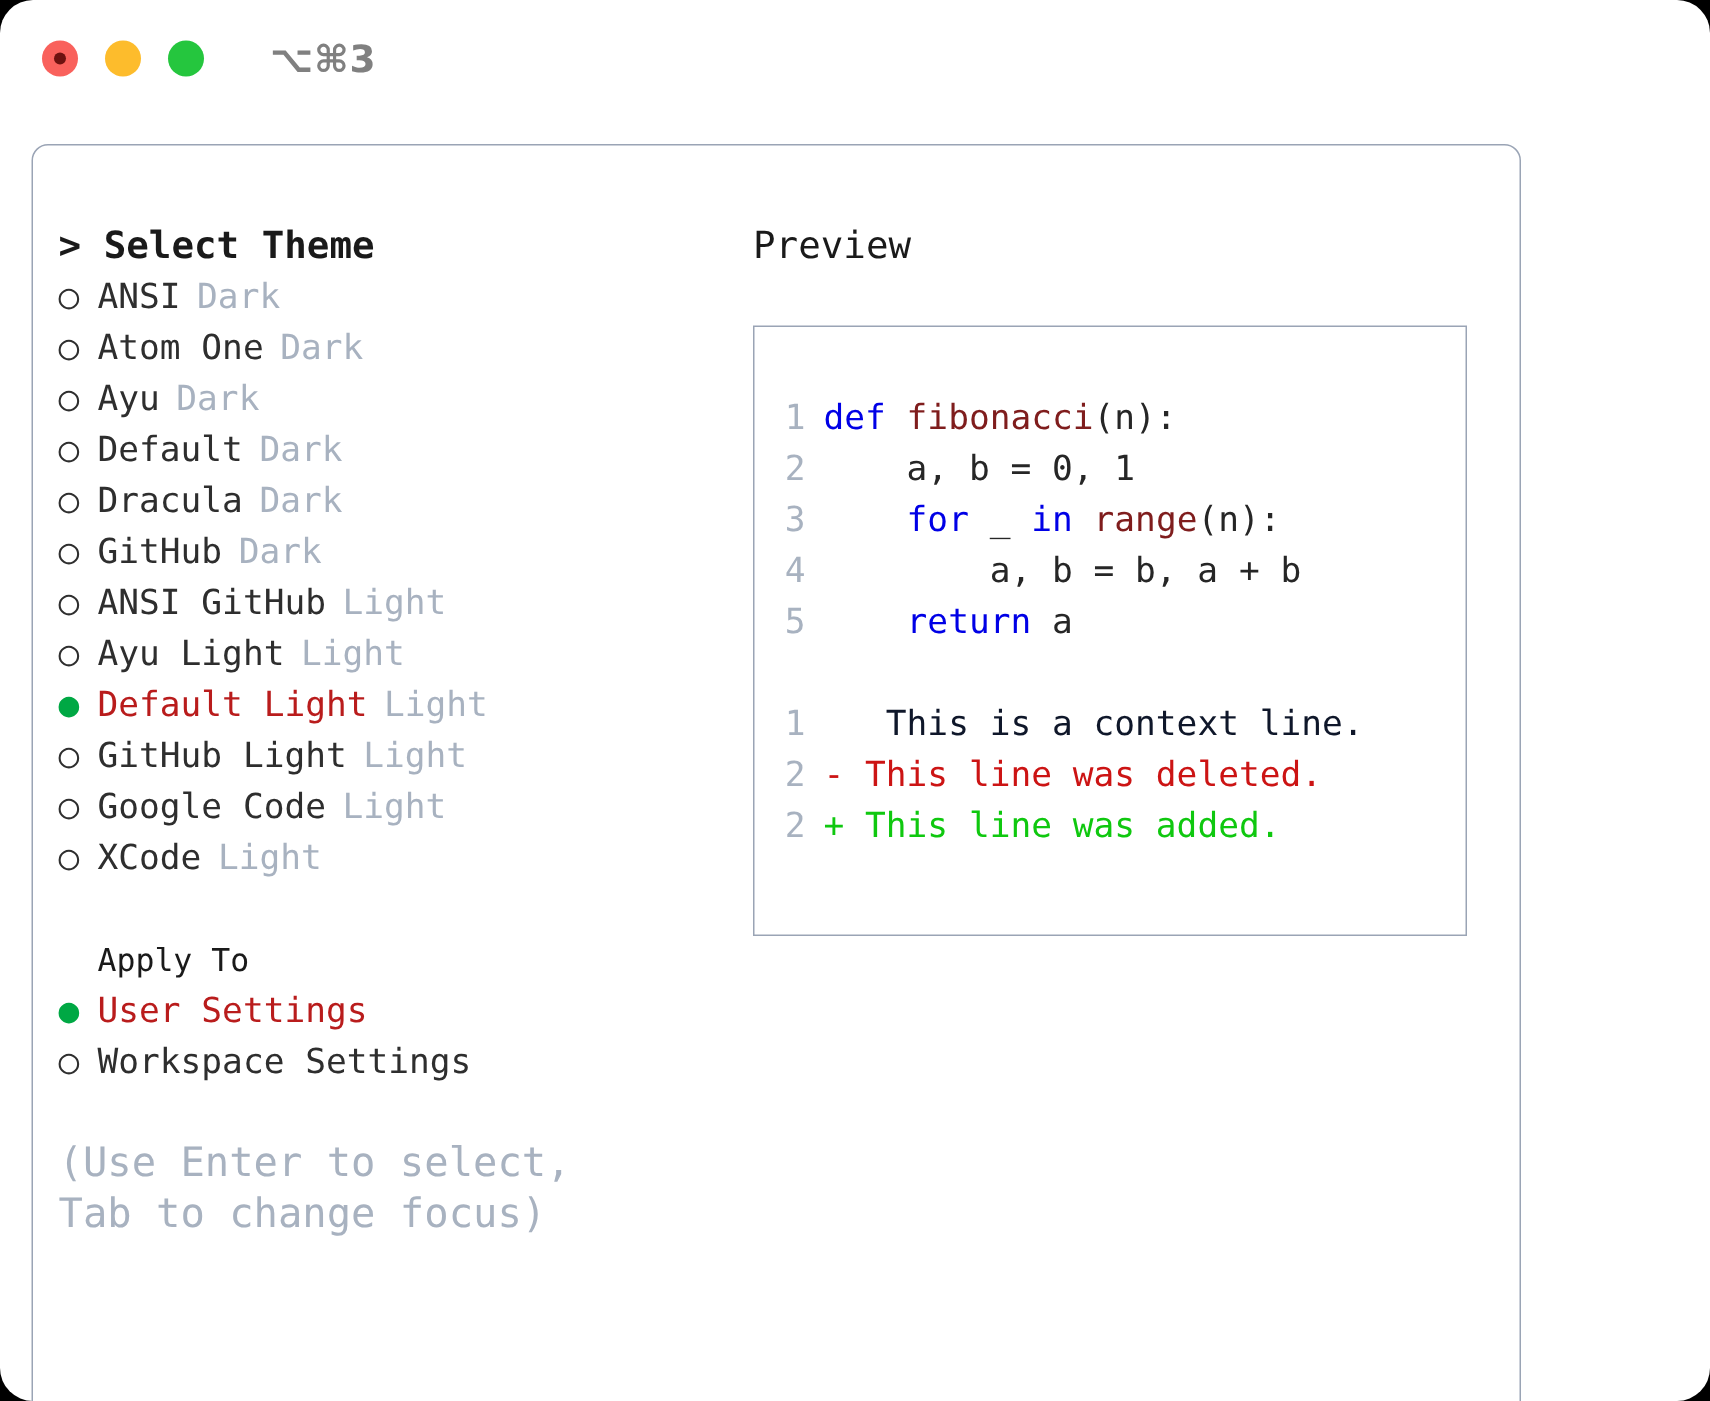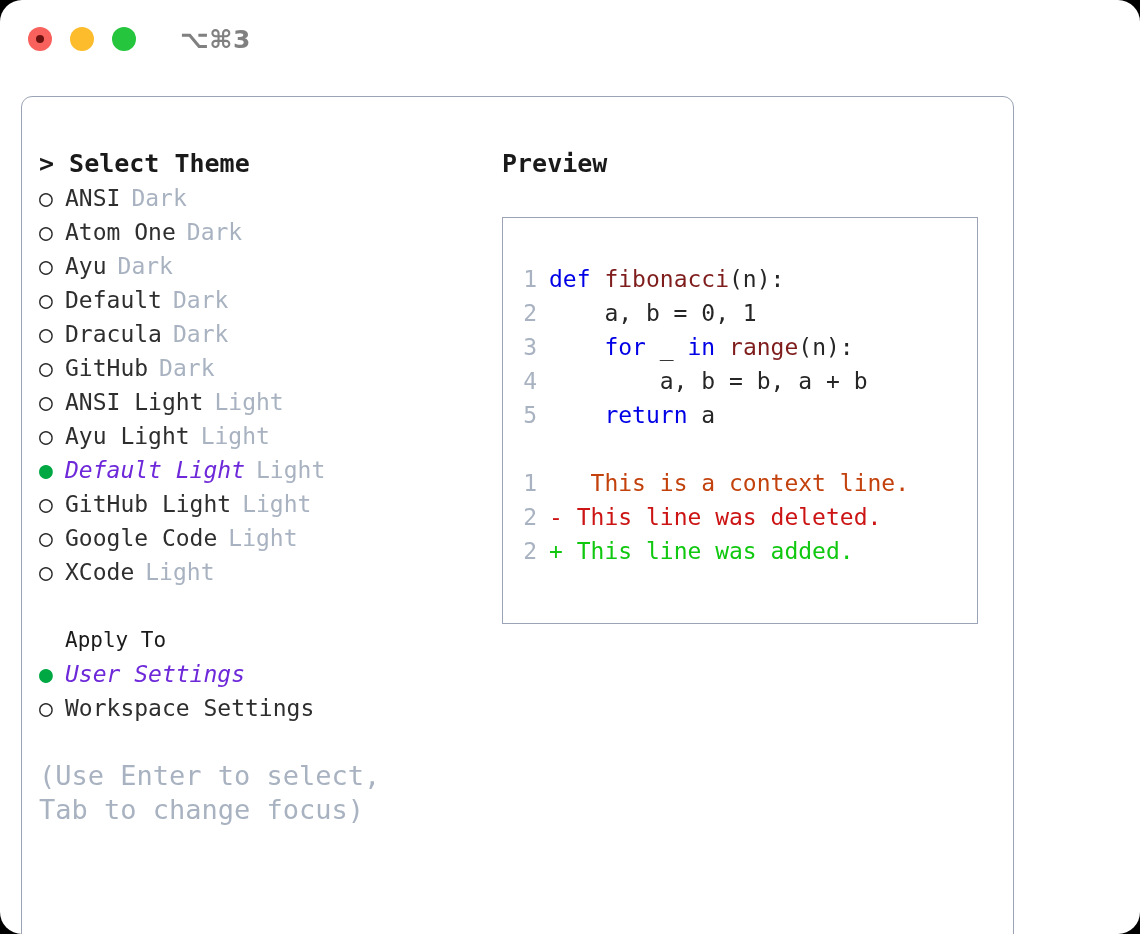--- a/index.html
+++ b/index.html
@@ -118,21 +118,21 @@
   .marker {
     display: inline-block;
     width: 26px;
     flex: 0 0 26px;
     font-size: 23px;
     line-height: 34px;
   }
   .marker.empty { color: #2e2e2e; }
   .marker.filled { color: #00a844; }
   .row .name { color: #2e2e2e; }
-  .row.selected .name { color: #6d28d9; font-style: italic; }
+  .row.selected .name { color: #b91c1c; }
   .row .variant {
     color: #a8b2c0;
     margin-left: 11px;
   }
 
   .section-label {
     font-size: 21px;
     line-height: 34px;
     color: #1a1a1a;
     padding-left: 26px;
@@ -144,21 +144,21 @@
     margin-top: 34px;
     font-size: 27px;
     line-height: 34px;
     color: #a8b2c0;
     width: 400px;
   }
 
   
   .preview-title {
     font-size: 25px;
-    font-weight: bold;
+    font-weight: normal;
     color: #1a1a1a;
     line-height: 34px;
     white-space: pre;
   }
   .preview-box {
     margin-top: 36px;
     width: 476px;
     height: 407px;
     border: 1.6px solid #9aa4b5;
     box-sizing: border-box;
@@ -179,21 +179,21 @@
     text-align: right;
     color: #a8b2c0;
     margin-right: 12px;
   }
   .code-text { color: #262626; }
   .tok-kw   { color: #0000e6; }
   .tok-fn   { color: #7f1d1d; }
   .tok-plain{ color: #262626; }
   .blank-line { height: 34px; }
 
-  .diff-ctx { color: #c2410c; }
+  .diff-ctx { color: #0f172a; }
   .diff-del { color: #cc1414; text-align: center; }
   .diff-add { color: #0fc80f; }
 </style>
 </head>
 <body>
 
 <div class="window">
 
   <div class="titlebar">
     <div class="lights">
@@ -210,21 +210,21 @@
       <div class="left-col">
         <div class="list-title">&gt; Select Theme</div>
 
         <div id="theme-list">
             <div class="row"><span class="marker empty">○</span><span class="name">ANSI</span><span class="variant">Dark</span></div>
             <div class="row"><span class="marker empty">○</span><span class="name">Atom One</span><span class="variant">Dark</span></div>
             <div class="row"><span class="marker empty">○</span><span class="name">Ayu</span><span class="variant">Dark</span></div>
             <div class="row"><span class="marker empty">○</span><span class="name">Default</span><span class="variant">Dark</span></div>
             <div class="row"><span class="marker empty">○</span><span class="name">Dracula</span><span class="variant">Dark</span></div>
             <div class="row"><span class="marker empty">○</span><span class="name">GitHub</span><span class="variant">Dark</span></div>
-            <div class="row"><span class="marker empty">○</span><span class="name">ANSI Light</span><span class="variant">Light</span></div>
+            <div class="row"><span class="marker empty">○</span><span class="name">ANSI GitHub</span><span class="variant">Light</span></div>
             <div class="row"><span class="marker empty">○</span><span class="name">Ayu Light</span><span class="variant">Light</span></div>
             <div class="row selected"><span class="marker filled">●</span><span class="name">Default Light</span><span class="variant">Light</span></div>
             <div class="row"><span class="marker empty">○</span><span class="name">GitHub Light</span><span class="variant">Light</span></div>
             <div class="row"><span class="marker empty">○</span><span class="name">Google Code</span><span class="variant">Light</span></div>
             <div class="row"><span class="marker empty">○</span><span class="name">XCode</span><span class="variant">Light</span></div>
           </div>
 
         <div class="gap"></div>
 
         <div class="section-label">Apply To</div>

